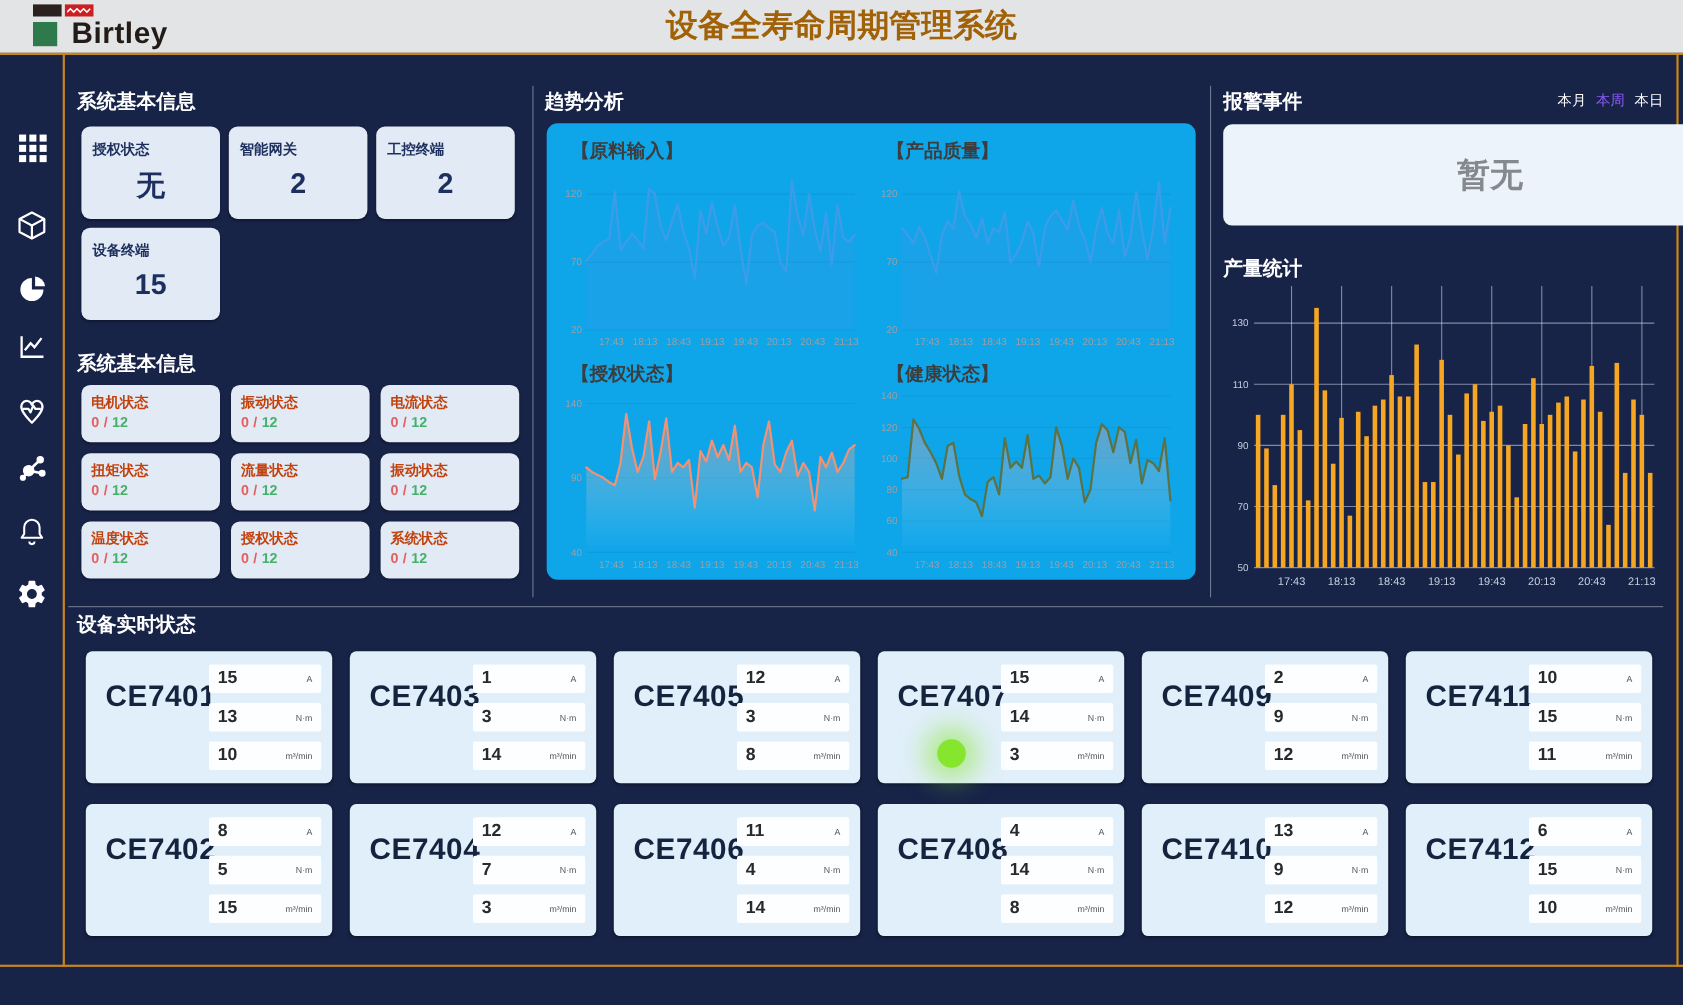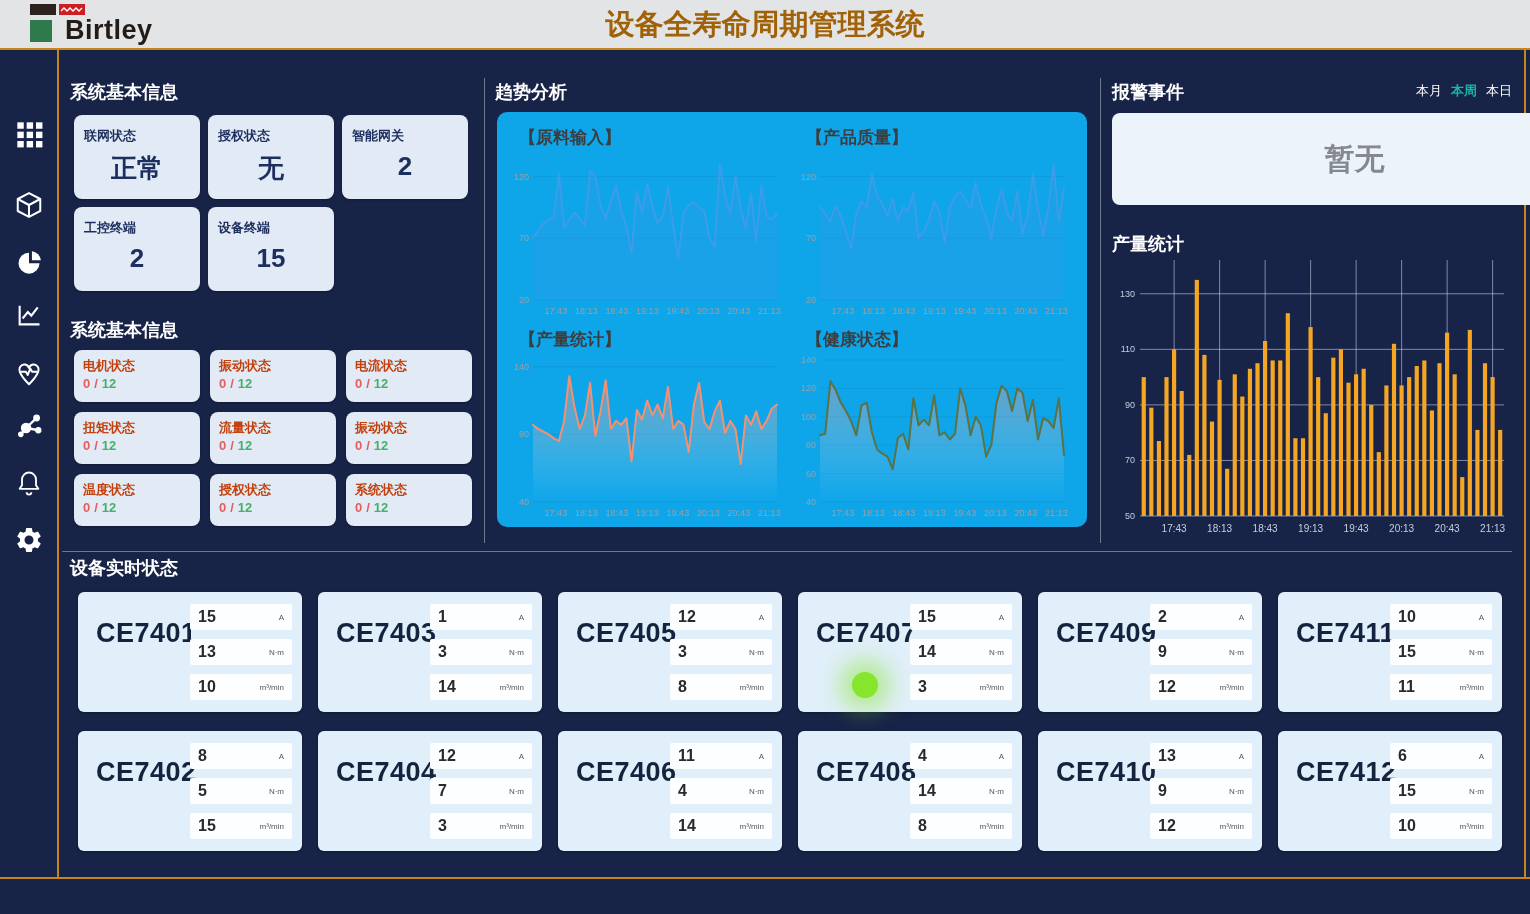--- a/index.html
+++ b/index.html
@@ -45,21 +45,21 @@
 
   
   #trend-panel{position:absolute;left:497px;top:112px;width:590px;height:415px;background:#0ea5e9;border-radius:10px;display:grid;grid-template-columns:1fr 1fr;grid-template-rows:1fr 1fr;padding:6px 8px;box-sizing:border-box;}
   .trend-cell{position:relative;}
   .trend-cell .chart-title{position:absolute;left:14px;top:8px;font-size:17px;font-weight:bold;color:#3d3d3d;}
   .trend-cell svg{position:absolute;left:0;top:32px;}
 
   
   #alarm-tabs{position:absolute;left:1390px;top:82px;width:122px;text-align:right;font-size:13px;}
   .alarm-tab{color:#fff;margin-left:9px;cursor:pointer;}
-  .alarm-tab.active{color:#14b8a6;font-weight:bold;}
+  .alarm-tab.active{color:#8b5cf6;font-weight:normal;}
   #alarm-empty{position:absolute;left:1112px;top:113px;width:397px;height:92px;background:#edf3fb;border-radius:8px;display:flex;align-items:center;justify-content:center;font-size:30px;font-weight:bold;color:#85898f;padding-left:44px;}
 
   #prod-chart{position:absolute;left:1108px;top:256px;}
 
   
   #device-grid{position:absolute;left:78px;top:592px;display:grid;grid-template-columns:repeat(6,224px);grid-auto-rows:120px;column-gap:16px;row-gap:19px;}
   .device-card{position:relative;background:#e1effa;border-radius:6px;cursor:pointer;box-shadow:0 1px 3px rgba(0,0,0,.35);}
   .dev-name{position:absolute;left:18px;top:26px;font-size:27px;font-weight:600;color:#15233f;letter-spacing:.5px;}
   .dev-rows{position:absolute;left:112px;right:10px;top:12px;display:flex;flex-direction:column;gap:9px;}
   .dev-row{height:26px;background:#fcfeff;border-radius:2px;display:flex;align-items:center;justify-content:space-between;padding:0 8px;}
@@ -166,24 +166,20 @@
             <path d="M19.14 12.94c.04-.3.06-.61.06-.94 0-.32-.02-.64-.07-.94l2.03-1.58a.49.49 0 0 0 .12-.61l-1.92-3.32a.49.49 0 0 0-.59-.22l-2.39.96c-.5-.38-1.03-.7-1.62-.94l-.36-2.54a.48.48 0 0 0-.48-.41h-3.84c-.24 0-.43.17-.47.41l-.36 2.54c-.59.24-1.13.57-1.62.94l-2.39-.96a.49.49 0 0 0-.59.22L2.74 8.87c-.12.21-.08.47.12.61l2.03 1.58c-.05.3-.09.63-.09.94s.02.64.07.94l-2.03 1.58a.49.49 0 0 0-.12.61l1.92 3.32c.12.22.37.29.59.22l2.39-.96c.5.38 1.03.7 1.62.94l.36 2.54c.05.24.24.41.48.41h3.84c.24 0 .44-.17.47-.41l.36-2.54c.59-.24 1.13-.56 1.62-.94l2.39.96c.22.08.47 0 .59-.22l1.92-3.32a.49.49 0 0 0-.12-.61l-2.01-1.58zM12 15.6A3.6 3.6 0 1 1 12 8.4a3.6 3.6 0 0 1 0 7.2z"></path>
           </svg>
         </span>
       </div>
     </nav>
   <div class="gold-v" style="left:57px"></div>
   <div class="gold-v" style="left:1524px"></div>
 
   <h2 class="sec-title" style="left:70px;top:80px">系统基本信息</h2>
   <div id="sys-cards">
-      <div class="status-card">
-        <span class="lbl">联网状态</span>
-        <div class="val">正常</div>
-      </div>
       <div class="status-card">
         <span class="lbl">授权状态</span>
         <div class="val">无</div>
       </div>
       <div class="status-card">
         <span class="lbl">智能网关</span>
         <div class="val">2</div>
       </div>
       <div class="status-card">
         <span class="lbl">工控终端</span>
@@ -288,21 +284,21 @@
           <text x="81.375" y="164" text-anchor="middle" font-size="9" fill="#9aa0a6">18:13</text>
           <text x="111.875" y="164" text-anchor="middle" font-size="9" fill="#9aa0a6">18:43</text>
           <text x="142.375" y="164" text-anchor="middle" font-size="9" fill="#9aa0a6">19:13</text>
           <text x="172.875" y="164" text-anchor="middle" font-size="9" fill="#9aa0a6">19:43</text>
           <text x="203.375" y="164" text-anchor="middle" font-size="9" fill="#9aa0a6">20:13</text>
           <text x="233.875" y="164" text-anchor="middle" font-size="9" fill="#9aa0a6">20:43</text>
           <text x="264.375" y="164" text-anchor="middle" font-size="9" fill="#9aa0a6">21:13</text>
         </svg>
       </div>
       <div class="trend-cell">
-        <span class="chart-title">【产量统计】</span>
+        <span class="chart-title">【授权状态】</span>
         <svg width="280" height="170">
           <defs>
             <linearGradient id="gr2" x1="0" y1="0" x2="0" y2="1">
               <stop offset="0%" stop-color="rgba(244,145,115,0.45)"></stop>
               <stop offset="100%" stop-color="rgba(255,255,255,0)"></stop>
             </linearGradient>
           </defs>
           <line x1="28" x2="272" y1="150" y2="150" stroke="rgba(0,0,0,0.06)" stroke-width="1"></line>
           <text x="24" y="153" text-anchor="end" font-size="9" fill="#9aa0a6">40</text>
           <line x1="28" x2="272" y1="82.38095238095238" y2="82.38095238095238" stroke="rgba(0,0,0,0.06)" stroke-width="1"></line>

